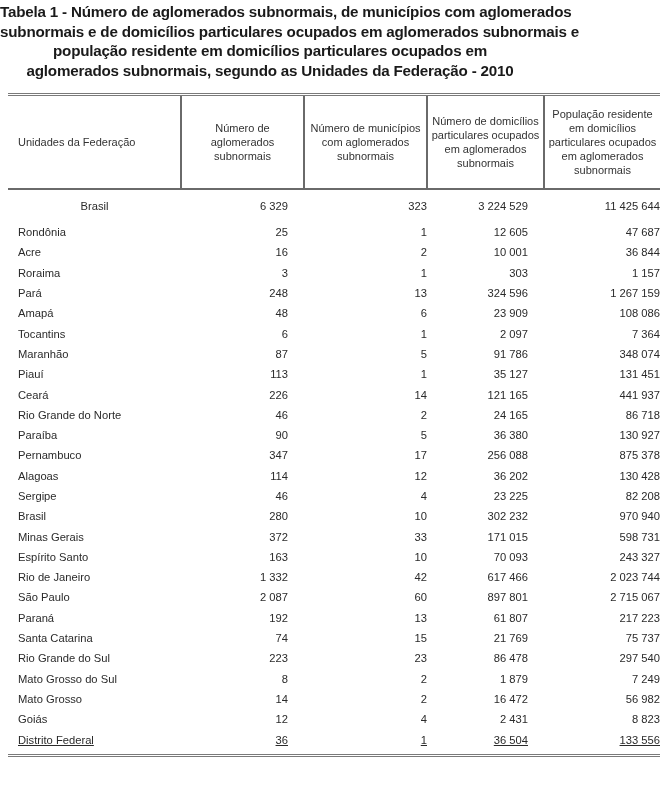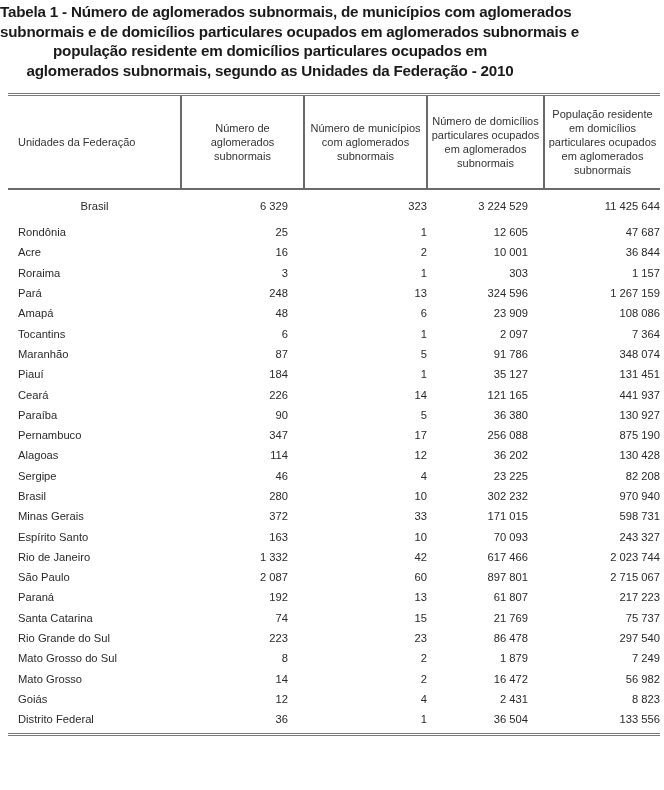--- a/index.html
+++ b/index.html
@@ -20,21 +20,21 @@
   thead th.first { text-align:left; padding-left:10px; }
   tbody td { height:20.3px; padding:0; font-size:11.2px; text-align:right; white-space:nowrap; }
   tbody td.name { text-align:left; padding-left:10px; }
   tbody td.n1 { padding-right:16px; }
   tbody td.n2 { padding-right:0px; }
   tbody td.n3 { padding-right:16px; }
   tbody td.n4 { padding-right:0px;margin-top:8px; }
   tbody tr.total td { font-weight:normal; height:32px; }
   tbody tr.total td.name { text-align:center; padding-left:0; }
   tbody tr.last { border-bottom:3px double #7a7a7a; }
-  tbody tr.last td { padding-bottom:4px; }
+  tbody tr.last td { padding-bottom:4px;text-decoration:underline; }
   .footer { position:absolute; left:8px; top:813px; font-size:11px; color:#333; }
 </style>
 </head>
 <body>
 
 <div class="title">
   <div>Tabela 1 - Número de aglomerados subnormais, de municípios com aglomerados</div>
   <div>subnormais e de domicílios particulares ocupados em aglomerados subnormais e</div>
   <div>população residente em domicílios particulares ocupados em</div>
   <div>aglomerados subnormais, segundo as Unidades da Federação - 2010</div>
@@ -109,45 +109,52 @@
       </tr>
       <tr>
         <td class="name">Maranhão</td>
         <td class="n1">87</td>
         <td class="n2">5</td>
         <td class="n3">91 786</td>
         <td class="n4">348 074</td>
       </tr>
       <tr>
         <td class="name">Piauí</td>
-        <td class="n1">184</td>
+        <td class="n1">113</td>
         <td class="n2">1</td>
         <td class="n3">35 127</td>
         <td class="n4">131 451</td>
       </tr>
       <tr>
         <td class="name">Ceará</td>
         <td class="n1">226</td>
         <td class="n2">14</td>
         <td class="n3">121 165</td>
         <td class="n4">441 937</td>
       </tr>
       <tr>
+        <td class="name">Rio Grande do Norte</td>
+        <td class="n1">46</td>
+        <td class="n2">2</td>
+        <td class="n3">24 165</td>
+        <td class="n4">86 718</td>
+      </tr>
+      <tr>
         <td class="name">Paraíba</td>
         <td class="n1">90</td>
         <td class="n2">5</td>
         <td class="n3">36 380</td>
         <td class="n4">130 927</td>
       </tr>
       <tr>
         <td class="name">Pernambuco</td>
         <td class="n1">347</td>
         <td class="n2">17</td>
         <td class="n3">256 088</td>
-        <td class="n4">875 190</td>
+        <td class="n4">875 378</td>
       </tr>
       <tr>
         <td class="name">Alagoas</td>
         <td class="n1">114</td>
         <td class="n2">12</td>
         <td class="n3">36 202</td>
         <td class="n4">130 428</td>
       </tr>
       <tr>
         <td class="name">Sergipe</td>

